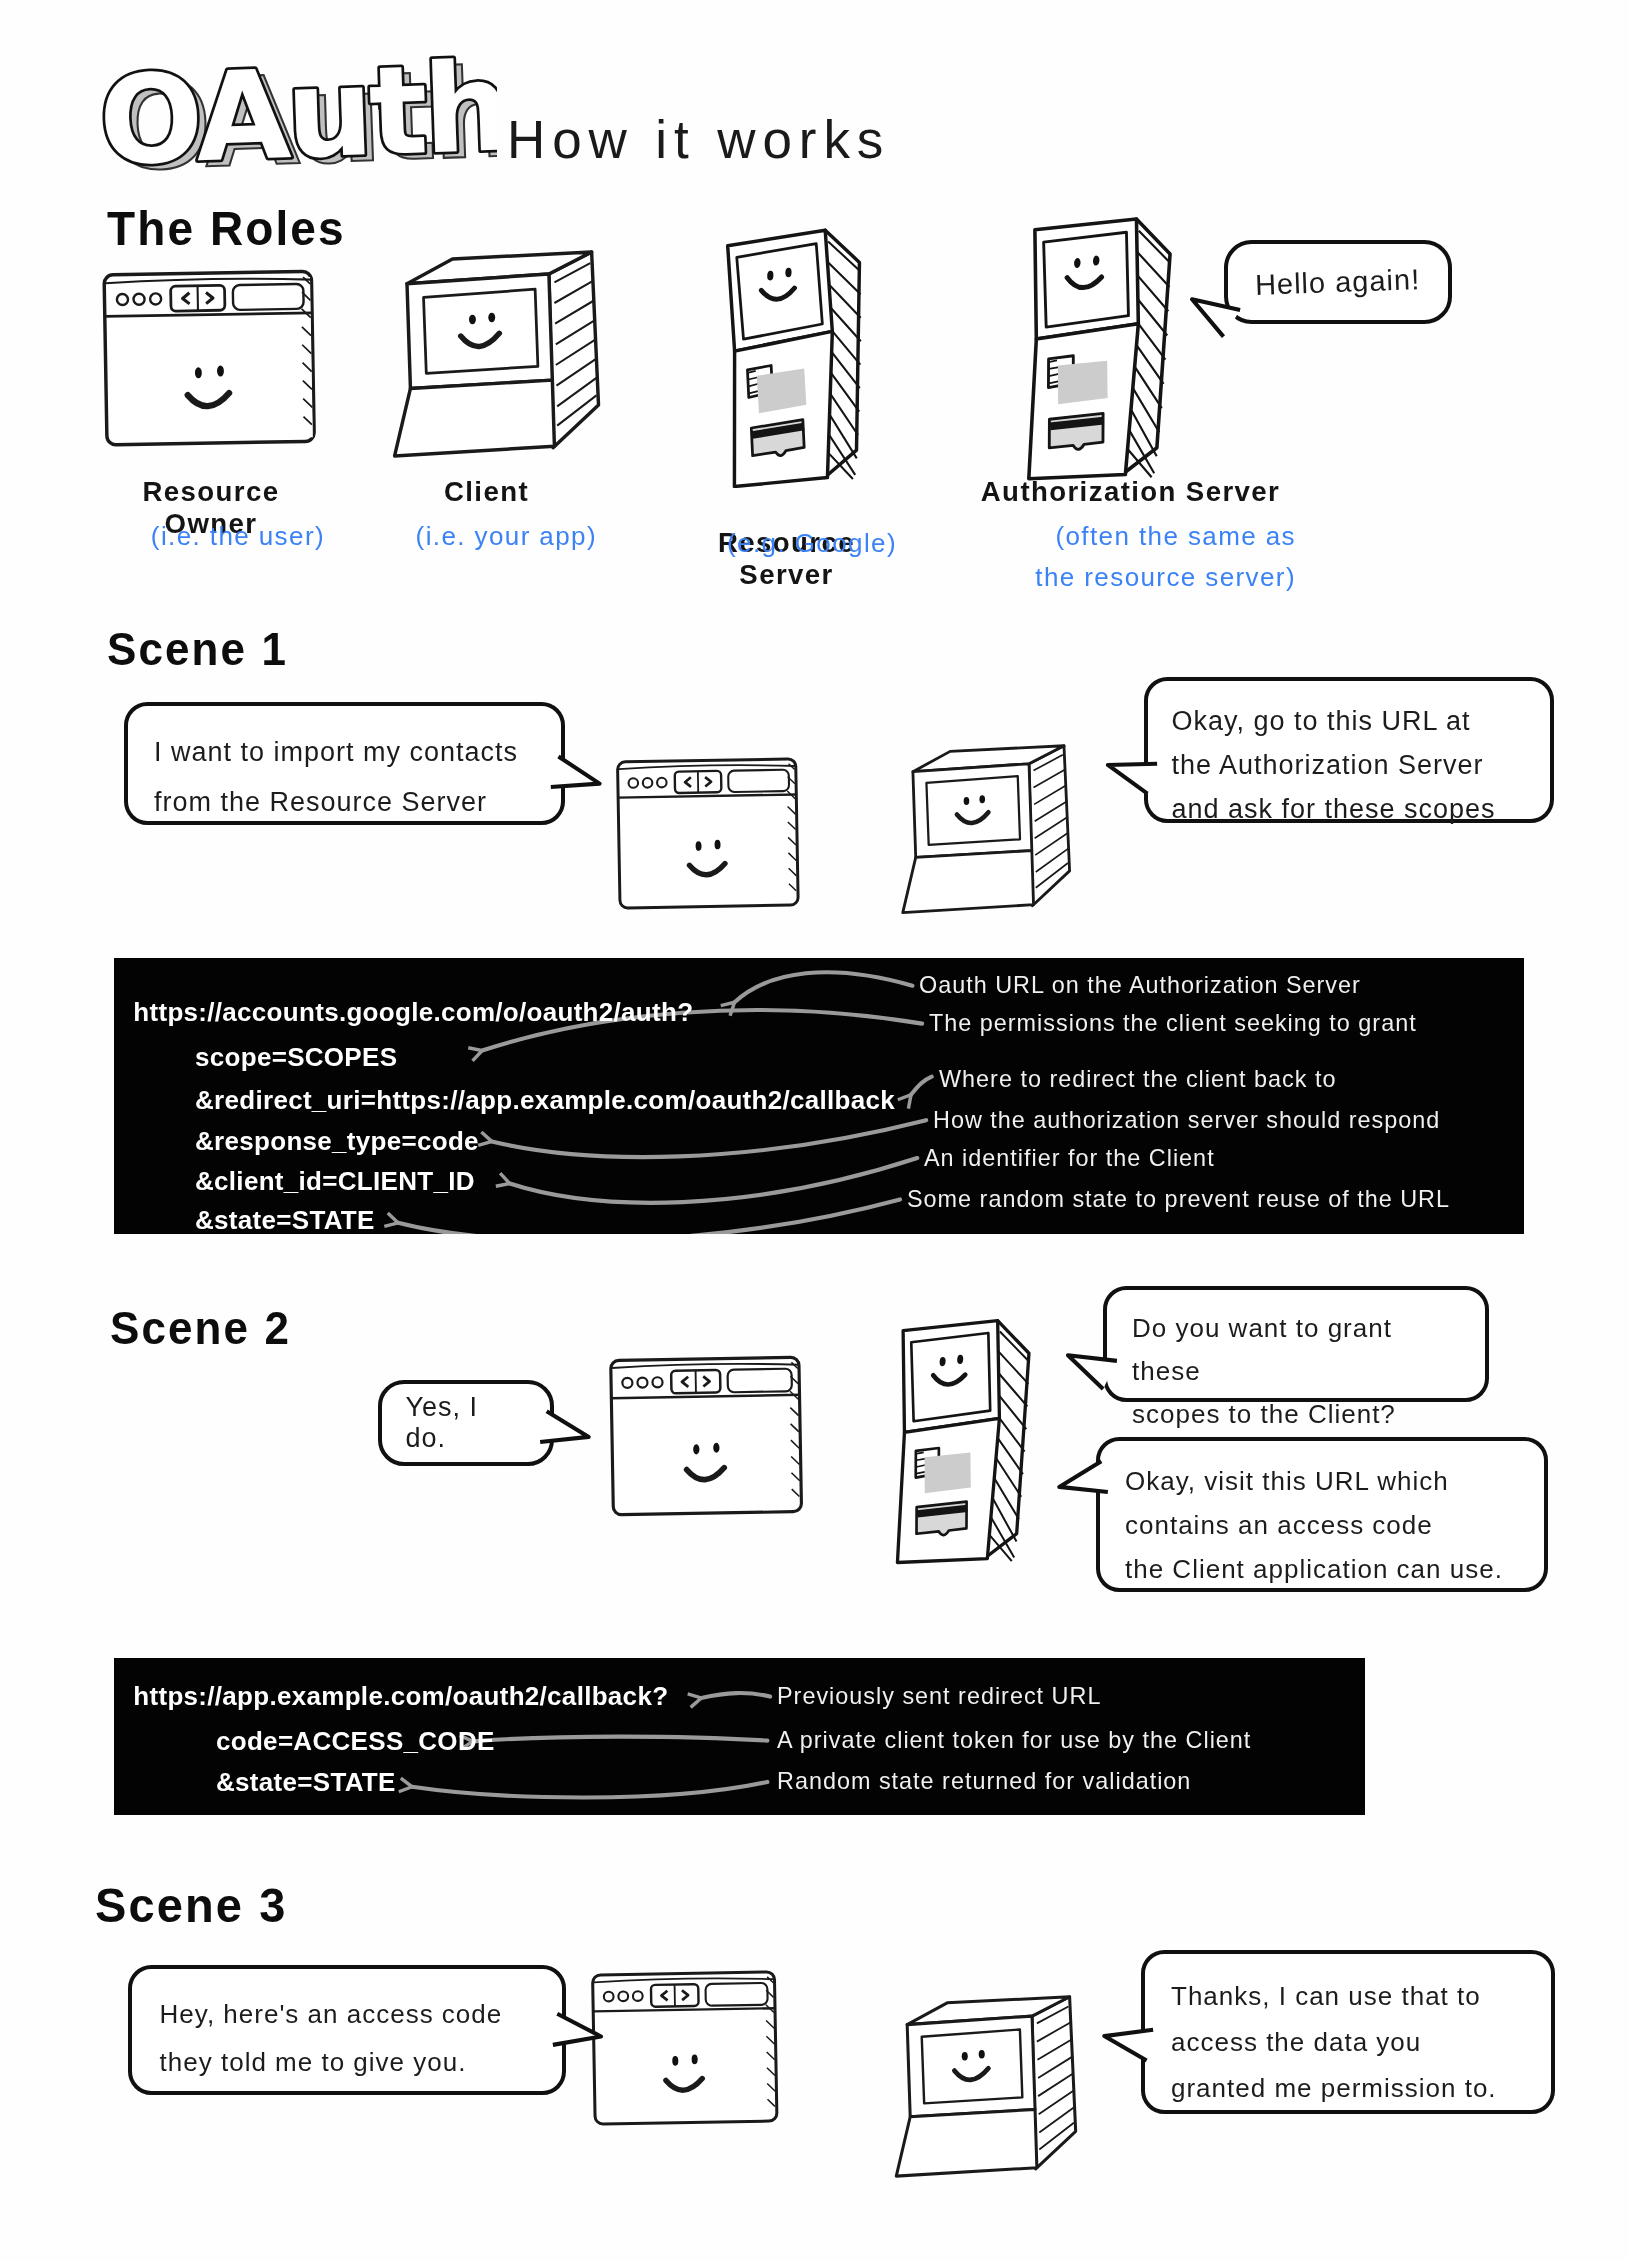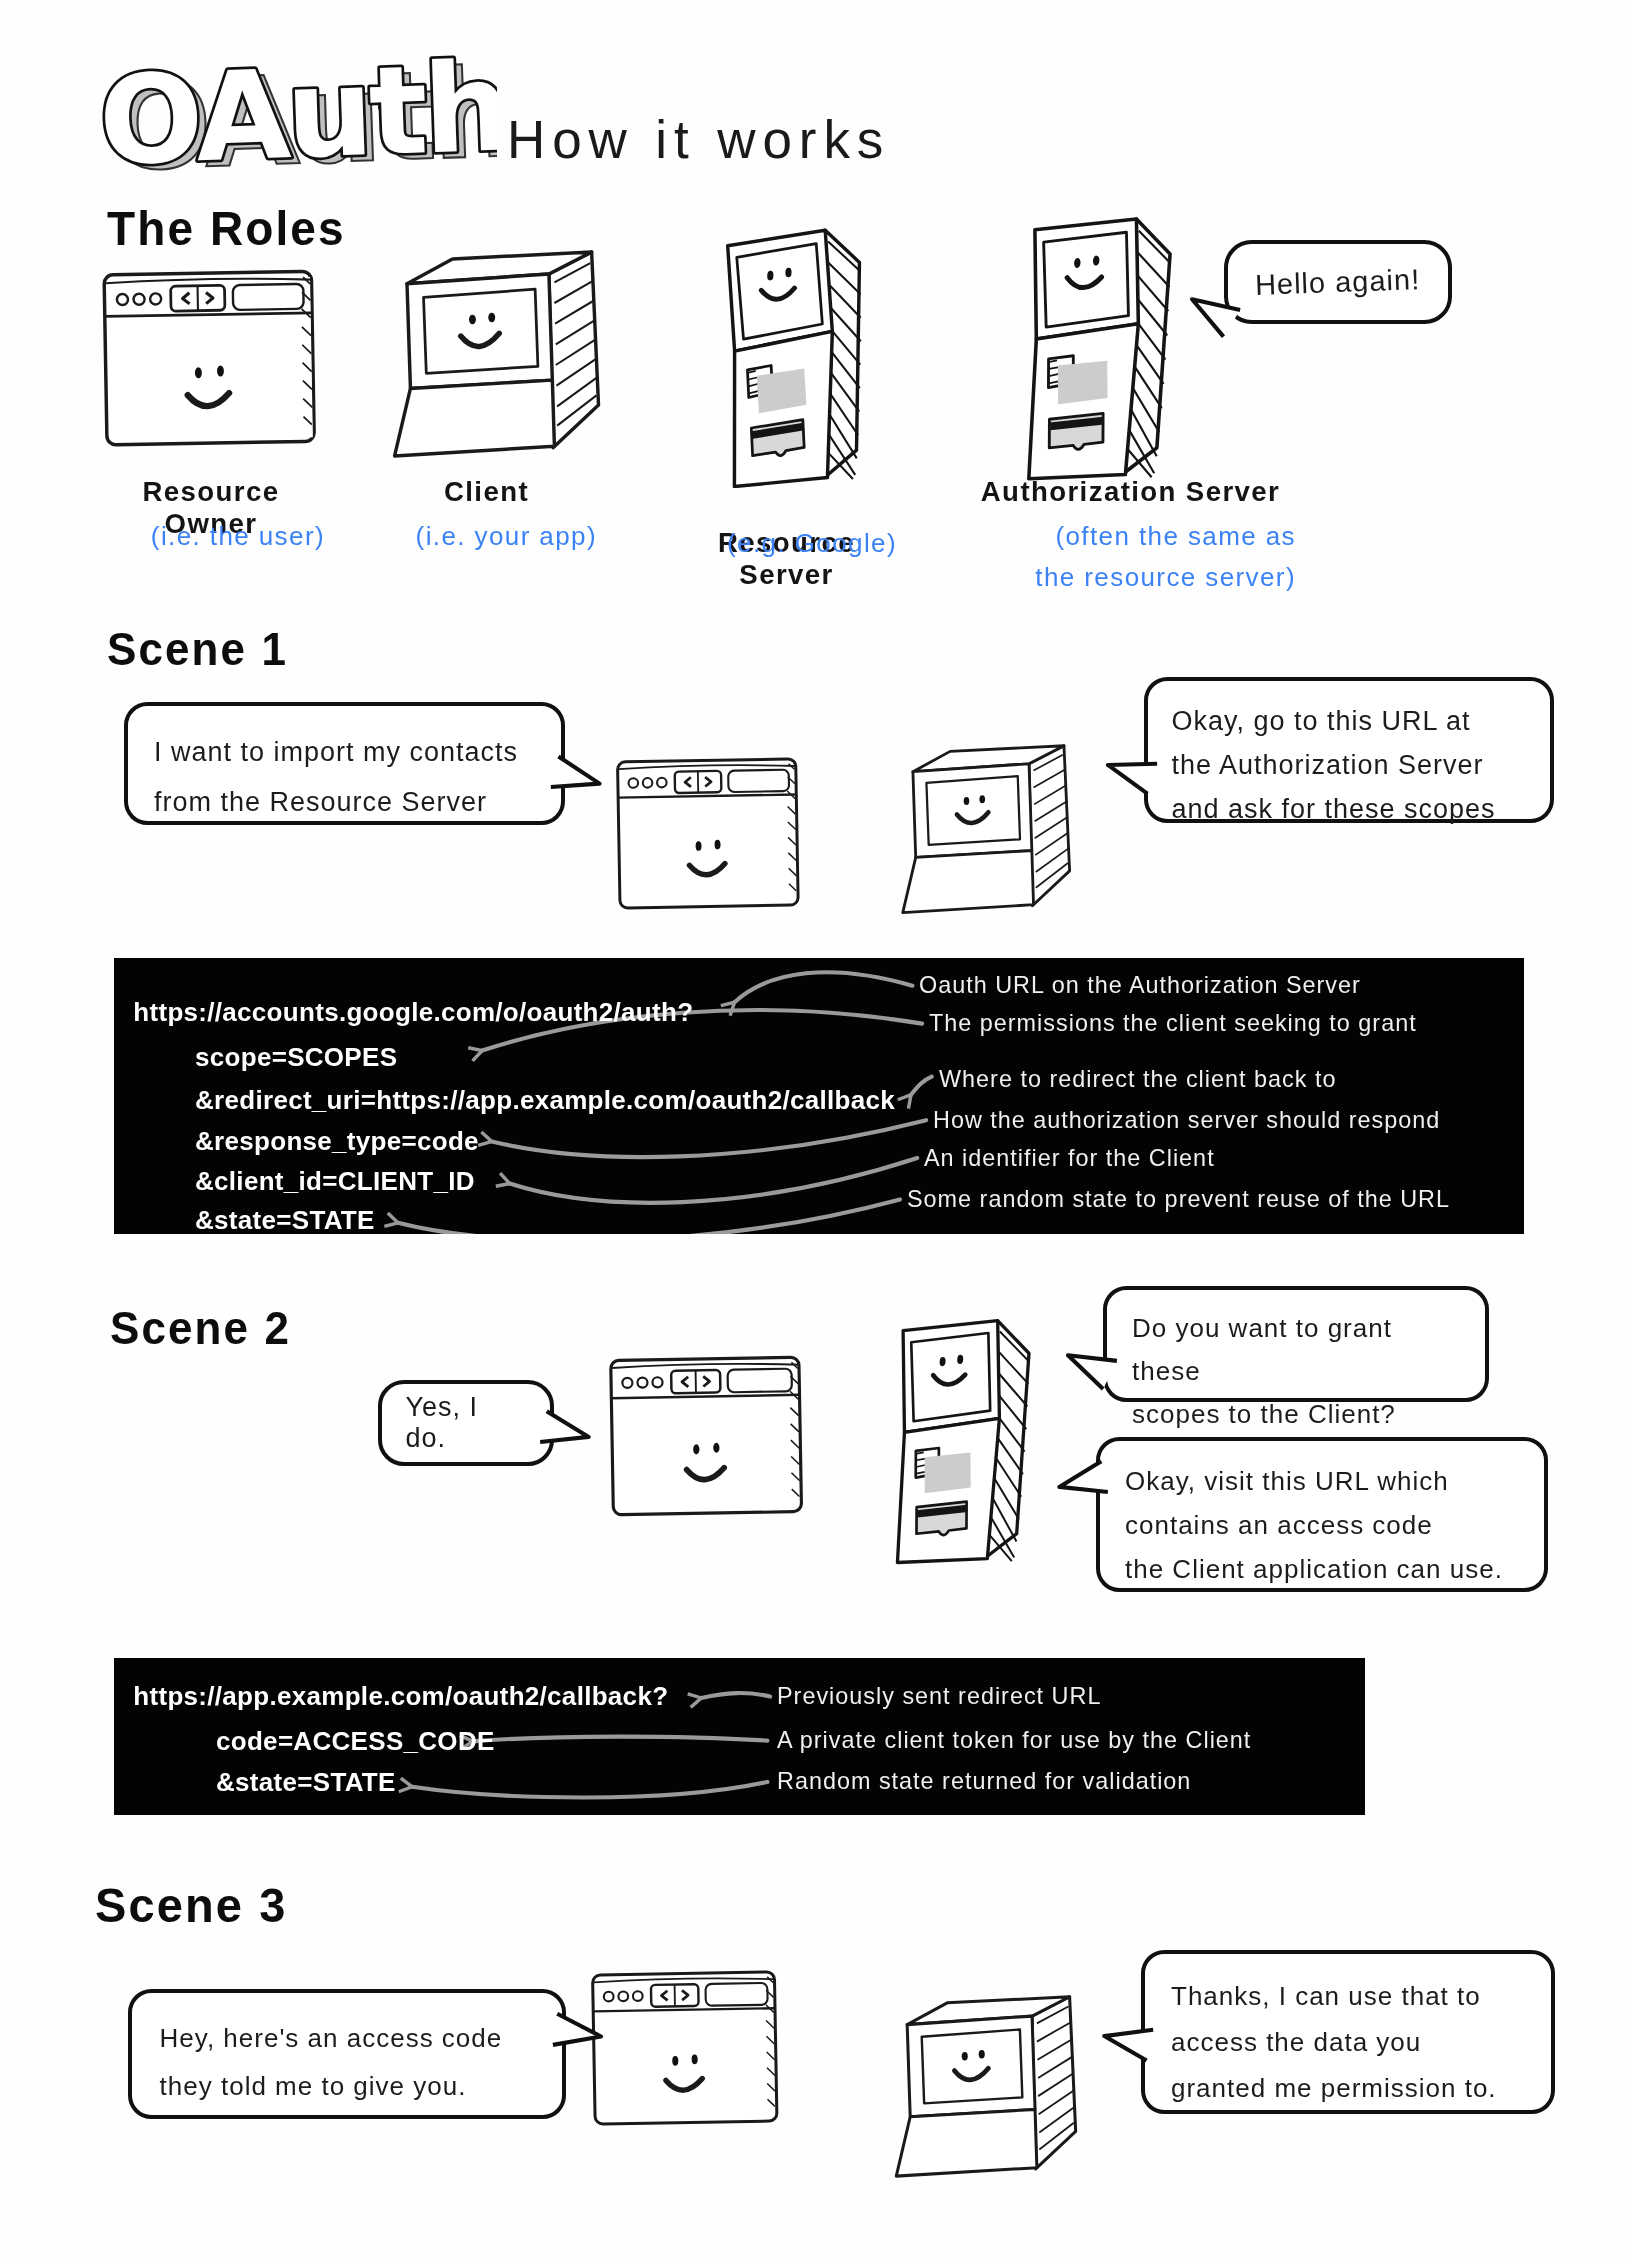--- a/index.html
+++ b/index.html
@@ -318,21 +318,21 @@
     <div class="codeline" style="left:19.3px;top:23.4px;">https://app.example.com/oauth2/callback?</div>
     <div class="codeline" style="left:102px;top:68px;">code=ACCESS_CODE</div>
     <div class="codeline" style="left:102px;top:109px;">&amp;state=STATE</div>
     <div class="note" style="left:663px;top:25px;">Previously sent redirect URL</div>
     <div class="note" style="left:663px;top:69px;">A private client token for use by the Client</div>
     <div class="note" style="left:663px;top:110px;">Random state returned for validation</div>
   </div>
 
   <div class="abs h-big" style="left:95px;top:1877px;font-size:47px;">Scene 3</div>
 
-  <div class="bubble abs" style="left:128px;top:1965px;width:438px;height:130px;padding:20.7px 27.6px;line-height:48px;font-size:26px;margin-top:24px;">Hey, here's an access code
+  <div class="bubble abs" style="left:128px;top:1965px;width:438px;height:130px;padding:20.7px 27.6px;line-height:48px;font-size:26px;">Hey, here's an access code
 they told me to give you.</div>
   <svg class="tail" style="left:553px;top:2013px;transform:rotate(8deg);" width="54" height="41" viewBox="0 0 78 60">
     <path d="M2,6 L70,30 L2,52" fill="#fff" stroke="#101010" stroke-width="6" stroke-linejoin="round"></path>
   </svg>
 
   <svg class="abs" style="left:589px;top:1959px;" width="200" height="176" viewBox="0 0 330 275">
     <g transform="rotate(-1 165 138)" stroke="#1a1a1a" fill="#fff" stroke-linejoin="round">
       <rect x="8" y="16" width="300" height="246" rx="13" stroke-width="5"></rect>
       <path d="M296,24 l10,10 M294,46 l12,12 M293,70 l13,13 M293,96 l13,13 M293,122 l13,13 M293,148 l13,13 M293,174 l13,13 M293,200 l13,13 M293,226 l12,12" stroke-width="2.5" fill="none"></path>
       <path d="M10,28 q150,-7 298,0" stroke-width="3" fill="none"></path>

